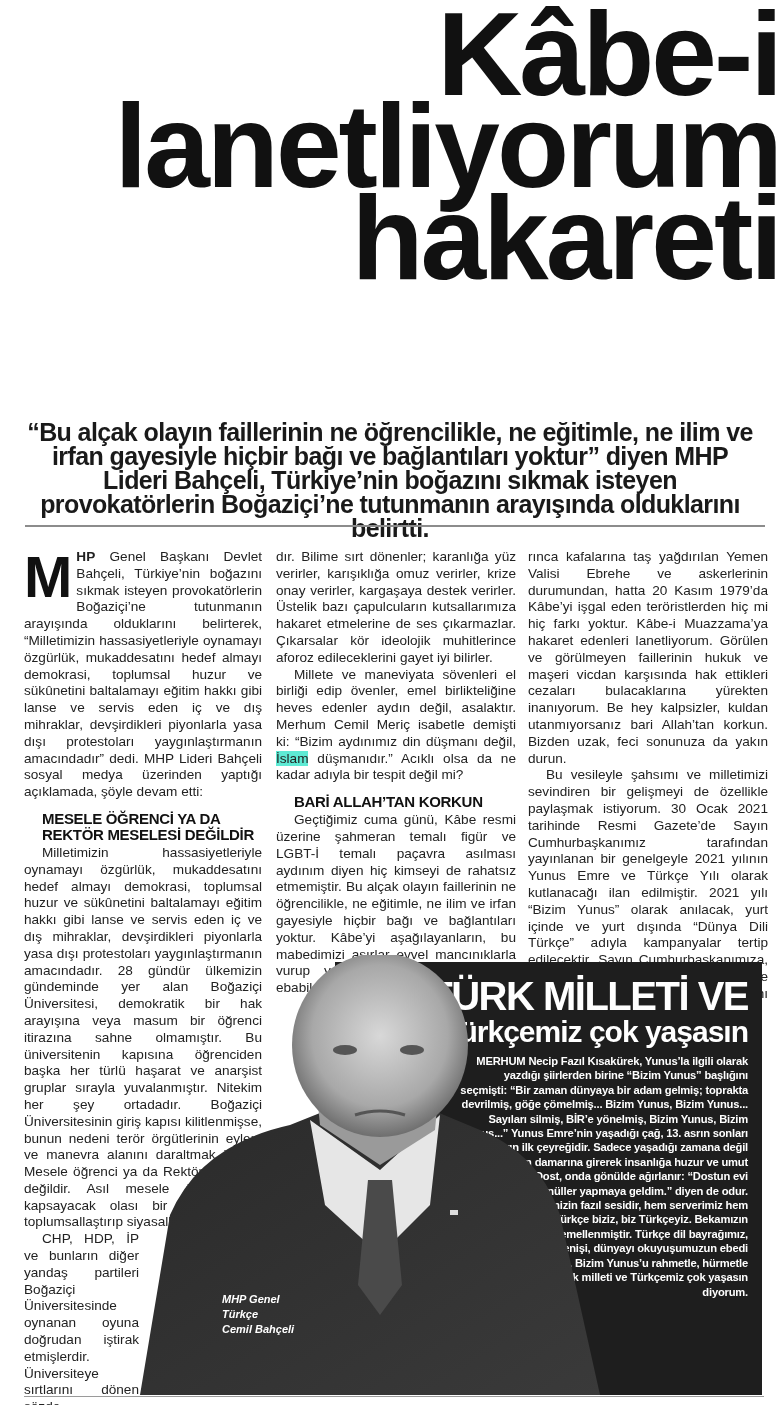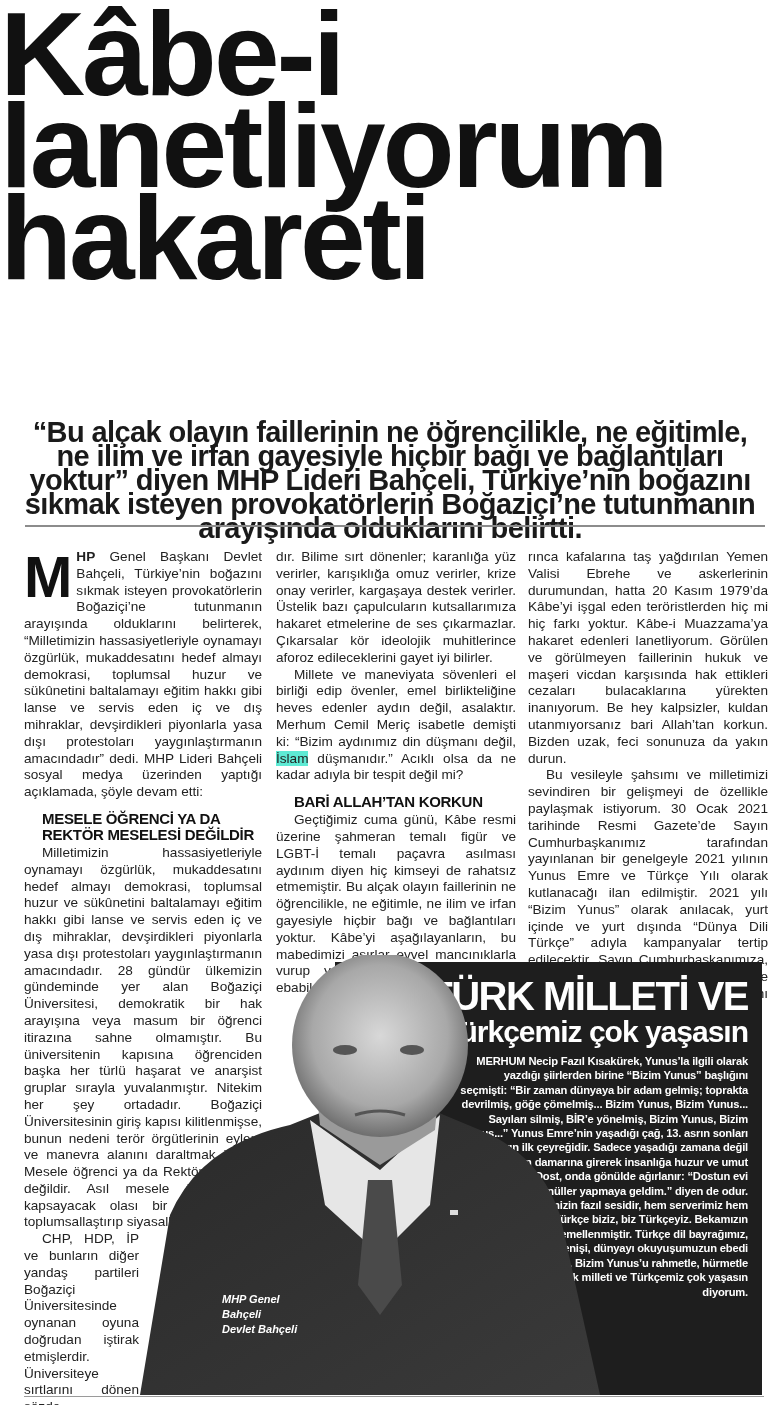--- a/index.html
+++ b/index.html
@@ -1,19 +1,19 @@
 <!DOCTYPE html>
 <html><head>
 <meta charset="utf-8">
 <style>
   html, body { margin: 0; padding: 0; background: #ffffff; }
   body { width: 780px; height: 1405px; position: relative; overflow: hidden; font-family: "Liberation Sans", sans-serif; color: #1a1a1a; }
-  .headline { position: absolute; left: 0; top: 8px; width: 780px; text-align: left; font-family: "Liberation Sans", sans-serif; font-weight: 900; font-size: 118px; line-height: 92px; letter-spacing: -3px; color: #111; transform: scaleX(1.0); }
+  .headline { position: absolute; left: 0; top: 8px; width: 780px; text-align: right; font-family: "Liberation Sans", sans-serif; font-weight: 900; font-size: 118px; line-height: 92px; letter-spacing: -3px; color: #111; transform: scaleX(1.0); }
   .headline div { white-space: nowrap; }
-  .deck { position: absolute; left: 20px; top: 420px; width: 740px; text-align: center; font-weight: 700; font-size: 29px; line-height: 24px; letter-spacing: -0.6px; color: #1a1a1a; }
+  .deck { position: absolute; left: 20px; top: 420px; width: 740px; text-align: center; font-weight: 700; font-size: 25px; line-height: 24px; letter-spacing: -0.6px; color: #1a1a1a; }
   .rule { position: absolute; left: 25px; top: 525px; width: 740px; height: 2px; background: #8c8c8c; }
   .col { position: absolute; font-size: 13.6px; line-height: 16.8px; color: #222; }
   .col p { margin: 0; text-align: justify; }
   .col .ind { text-indent: 18px; }
   .col1 { left: 24px; top: 549px; width: 238px; }
   .col2 { left: 276px; top: 549px; width: 240px; }
   .col3 { left: 528px; top: 549px; width: 240px; }
   .dropcap { float: left; font-weight: 900; font-size: 58px; line-height: 48px; margin: 4px 4px 0 0; color: #111; }
   .subhead { font-weight: 900; font-size: 15px; line-height: 16px; margin: 10px 0 2px 18px; color: #111; letter-spacing: -0.3px; }
   .hl { background: #5eead4; }
@@ -92,17 +92,17 @@
     <ellipse cx="205" cy="95" rx="12" ry="5" fill="#555"></ellipse>
     <ellipse cx="272" cy="95" rx="12" ry="5" fill="#555"></ellipse>
     <path d="M215 160 Q240 152 265 160" stroke="#555" stroke-width="3" fill="none"></path>
 
     <rect x="310" y="255" width="8" height="5" fill="#ddd"></rect>
   </svg>
 </div>
 
 <div class="caption">
   <div>MHP Genel</div>
-  <div>Bahçeli</div>
-  <div>Devlet Bahçeli</div>
+  <div>Türkçe</div>
+  <div>Cemil Bahçeli</div>
 </div>
 
 <div class="bottom-rule"></div>
 
 </body></html>

